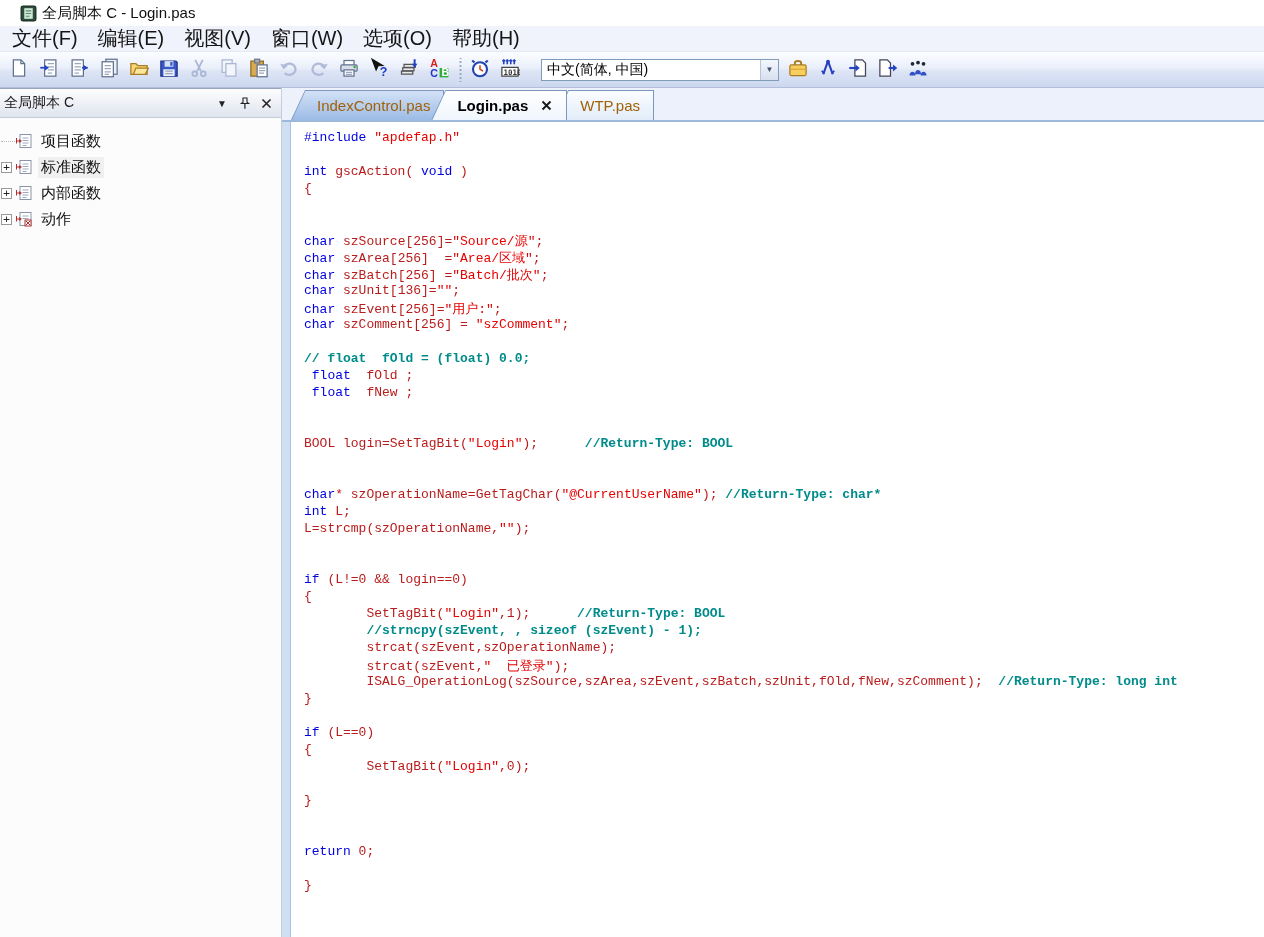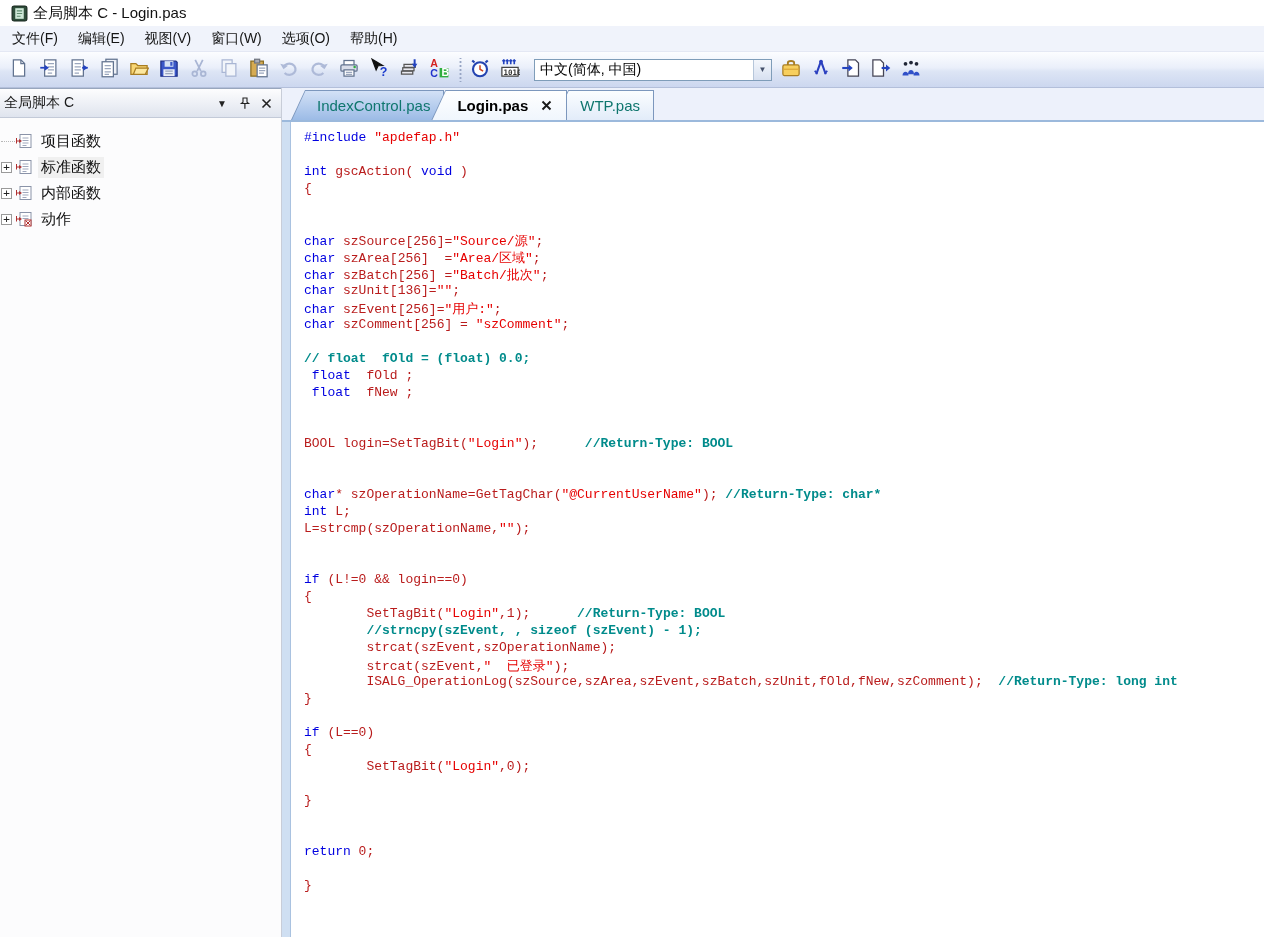--- a/index.html
+++ b/index.html
@@ -1,37 +1,37 @@
 <!DOCTYPE html>
 <html><head>
 <meta charset="utf-8">
 <style>
   * { margin:0; padding:0; box-sizing:border-box; }
   html,body { width:1264px; height:937px; overflow:hidden; background:#fff;
     font-family:"Liberation Sans", sans-serif; }
 
   
-  .titlebar { height:26px; background:#ffffff; display:flex; align-items:center; padding-left:11px; }
+  .titlebar { height:26px; background:#ffffff; display:flex; align-items:center; padding-left:20px; }
   .titlebar .app-icon { width:17px; height:17px; margin-right:5px; }
   .titlebar .title-text { font-size:15px; color:#101010; }
 
   
   .menubar { height:26px; background:#f0f3fb; display:flex; align-items:center; padding-left:2px;
     border-bottom:1px solid #e4e8f4; }
-  .menu-item { font-size:14px; color:#151515; padding:13px 10px; cursor:default; }
+  .menu-item { font-size:20px; color:#151515; padding:13px 10px; cursor:default; }
 
   
   .toolbar { height:36px; background:linear-gradient(180deg,#fcfdff 0%,#eaeffa 45%,#dde5f5 55%,#ccd7ef 100%);
     border-bottom:1px solid #b3bfda; display:flex; align-items:center; padding-left:4px; }
   .tb-btn { width:28px; height:28px; display:flex; align-items:center; justify-content:center;
     border:1px solid transparent; border-radius:2px; margin:0 1px; }
   .tb-btn svg { width:20px; height:20px; }
   .tb-sep { width:7px; height:24px; margin:0 2px;
     background:radial-gradient(circle,#97a5c4 1px,transparent 1.2px) 3px 2px/3px 4px repeat-y; }
-  .combo { width:238px; height:22px; background:#fff; border:1px solid #7f9db9; margin:0 4px 0 9px;
+  .combo { width:238px; height:22px; background:#fff; border:1px solid #7f9db9; margin:0 4px 0 16px;
     display:flex; align-items:center; font-size:14px;justify-content:flex-end; }
   .combo .combo-text { flex:1; padding-left:5px; color:#000; white-space:nowrap; overflow:hidden; }
   .combo .combo-btn { width:18px; height:100%; display:flex; align-items:center; justify-content:center;
     background:linear-gradient(180deg,#f4f7fc,#d7e0f0); border-left:1px solid #b6c6da;
     font-size:8px; color:#44506a; }
 
   
   .main { display:flex; height:849px; }
 
   
@@ -55,21 +55,21 @@
 
   
   .right { flex:1; display:flex; flex-direction:column; min-width:0; }
   .tabstrip { height:34px; background:#edf1fb; border-bottom:2px solid #9cb9dc;
     display:flex; align-items:flex-end; padding-left:22px; }
   .tab { position:relative; height:30px; margin-left:-13px; cursor:default; }
   .tab-shape { position:absolute; inset:0; clip-path:polygon(14px 0,100% 0,100% 100%,0 100%);
     background:#7c97bd; }
   .tab-shape-in { position:absolute; inset:1px 1px 0 1px; clip-path:polygon(13.4px 0,100% 0,100% 100%,0 100%); }
   .tab-content { position:relative; z-index:2; height:100%; display:flex; align-items:center;
-    padding:0 14px 0 26px; font-size:15px; color:#0f766e; white-space:nowrap; }
+    padding:0 14px 0 26px; font-size:15px; color:#a16207; white-space:nowrap; }
   .tab.active .tab-content { font-weight:bold; color:#000; }
   .tab .close-x { margin-left:12px; width:13px; height:13px; }
   .tab .close-x svg { width:13px; height:13px; display:block; }
 
   
   .editor { flex:1; background:#ffffff; position:relative; overflow:hidden; cursor:text; }
   .editor-margin { position:absolute; left:0; top:0; bottom:0; width:9px; background:#cfdff2;
     border-right:1px solid #a9c2e0; }
   .code { position:absolute; left:10px; top:4px; right:0; bottom:0; padding:4px 0 0 12px;
     font-family:"Liberation Mono","DejaVu Sans Mono",monospace; font-size:13px; }

